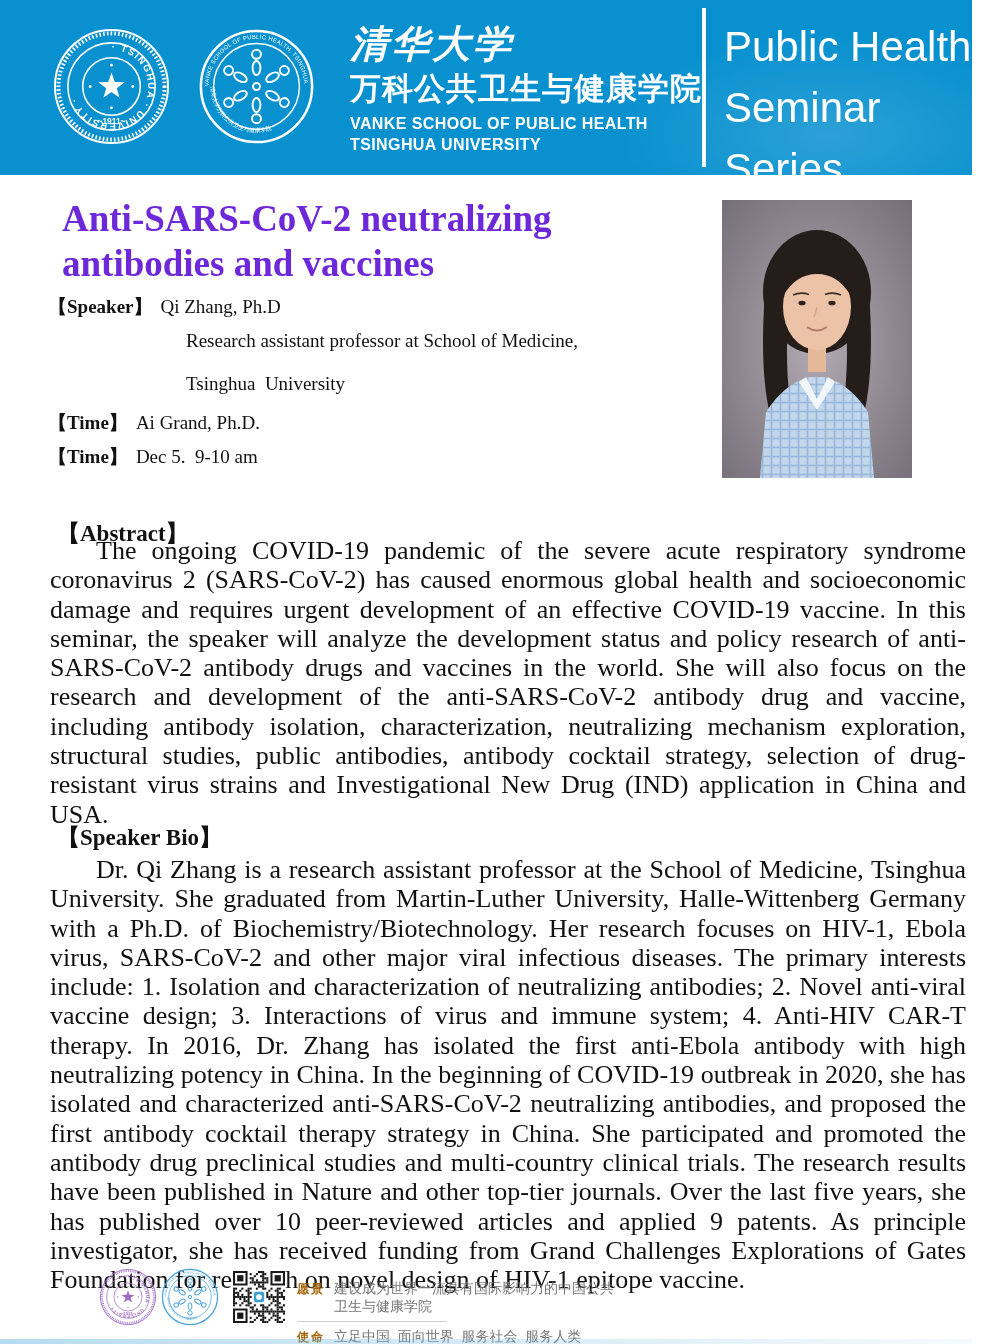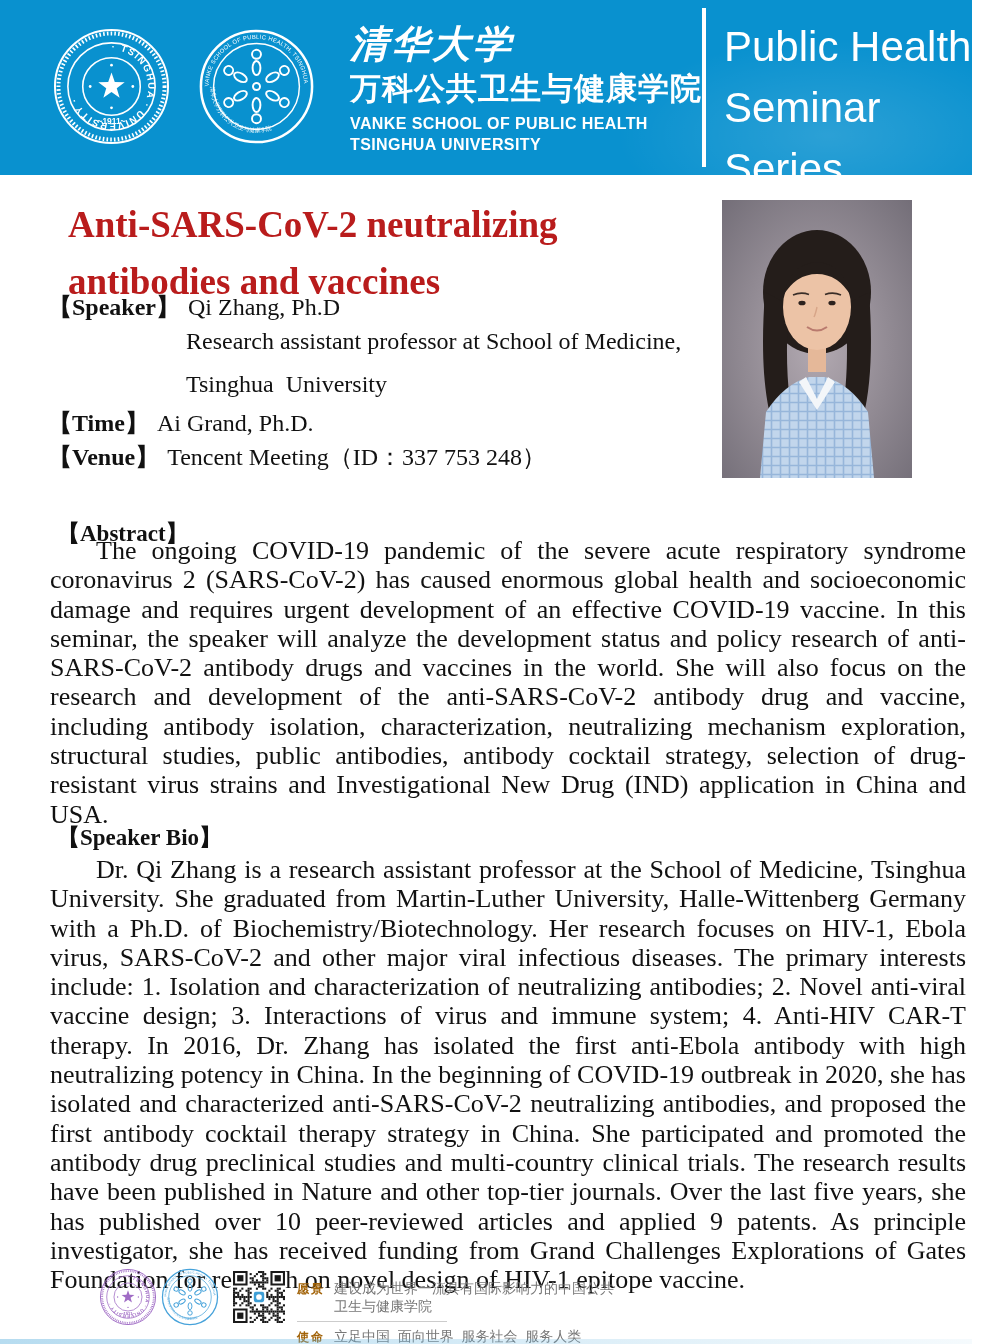--- a/index.html
+++ b/index.html
@@ -16,23 +16,23 @@
   .brand-calligraphy { font-family:"DejaVu Serif",serif; font-style:italic; font-weight:bold;
                        font-size:38px; line-height:52px; letter-spacing:3px; }
   .brand-cn { font-size:31px; line-height:38px; font-weight:bold; letter-spacing:1px; }
   .brand-en { font-family:"Liberation Sans","DejaVu Sans",sans-serif; font-weight:bold; font-size:16px;
               line-height:21px; letter-spacing:.4px; margin-top:5px; white-space:pre-line; }
   .header-divider { position:absolute; left:702px; top:8px; width:4px; height:159px; background:#fff; }
   .series-title { position:absolute; left:724px; top:16px; color:#fff; white-space:pre-line;
                   font-family:"Liberation Sans","DejaVu Sans",sans-serif; font-size:42px; line-height:61px; }
 
   
-  .seminar-title { position:absolute; left:68px; top:196px; width:680px; color:#b91c1c;
-                   font-size:37px; line-height:57px; font-weight:bold; white-space:pre-line; }
-  .info { position:absolute; left:48px; top:290px; width:672px; font-size:24px; line-height:34px; }
+  .seminar-title { position:absolute; left:62px; top:196px; width:680px; color:#6d28d9;
+                   font-size:37px; line-height:45px; font-weight:bold; white-space:pre-line; }
+  .info { position:absolute; left:48px; top:290px; width:672px; font-size:19px; line-height:34px; }
   .info .label { font-weight:bold; margin-right:8px; }
   .info .value { white-space:pre-wrap; }
   .affil { padding-left:138px; white-space:pre-wrap; }
   .affil2 { margin-top:9px; margin-bottom:5px; }
 
   
   .photo-frame { position:absolute; left:722px; top:200px; width:190px; height:278px; }
   .photo-frame svg { display:block; width:190px; height:278px; }
 
   
@@ -182,21 +182,21 @@
   <div class="info">
     <div>
       <span class="label">【Speaker】</span><span class="value">Qi Zhang, Ph.D</span>
     </div>
     <div class="affil">Research assistant professor at School of Medicine,</div>
     <div class="affil affil2">Tsinghua  University</div>
     <div>
       <span class="label">【Time】</span><span class="value">Ai Grand, Ph.D.</span>
     </div>
     <div>
-      <span class="label">【Venue】</span><span class="value">Tencent Meeting（ID：337 753 248）</span>
+      <span class="label">【Time】</span><span class="value">Dec 5.  9-10 am</span>
     </div>
   </div>
 
   <div class="section-heading abstract-heading">【Abstract】</div>
   <p class="para abstract-body" style="margin:0">The ongoing COVID-19 pandemic of the severe acute respiratory syndrome coronavirus 2 (SARS-CoV-2) has caused enormous global health and socioeconomic damage and requires urgent development of an effective COVID-19 vaccine. In this seminar, the speaker will analyze the development status and policy research of anti-SARS-CoV-2 antibody drugs and vaccines in the world. She will also focus on the research and development of the anti-SARS-CoV-2 antibody drug and vaccine, including antibody isolation, characterization, neutralizing mechanism exploration, structural studies, public antibodies, antibody cocktail strategy, selection of drug-resistant virus strains and Investigational New Drug (IND) application in China and USA.</p>
 
   <div class="section-heading bio-heading">【Speaker Bio】</div>
   <p class="para bio-body" style="margin:0">Dr. Qi Zhang is a research assistant professor at the School of Medicine, Tsinghua University. She graduated from Martin-Luther University, Halle-Wittenberg Germany with a Ph.D. of Biochemistry/Biotechnology. Her research focuses on HIV-1, Ebola virus, SARS-CoV-2 and other major viral infectious diseases. The primary interests include: 1. Isolation and characterization of neutralizing antibodies; 2. Novel anti-viral vaccine design; 3. Interactions of virus and immune system; 4. Anti-HIV CAR-T therapy. In 2016, Dr. Zhang has isolated the first anti-Ebola antibody with high neutralizing potency in China. In the beginning of COVID-19 outbreak in 2020, she has isolated and characterized anti-SARS-CoV-2 neutralizing antibodies, and proposed the first antibody cocktail therapy strategy in China. She participated and promoted the antibody drug preclinical studies and multi-country clinical trials. The research results have been published in Nature and other top-tier journals. Over the last five years, she has published over 10 peer-reviewed articles and applied 9 patents. As principle investigator, she has received funding from Grand Challenges Explorations of Gates Foundation for research on novel design of HIV-1 epitope vaccine.</p>
 
   <div class="footer">

